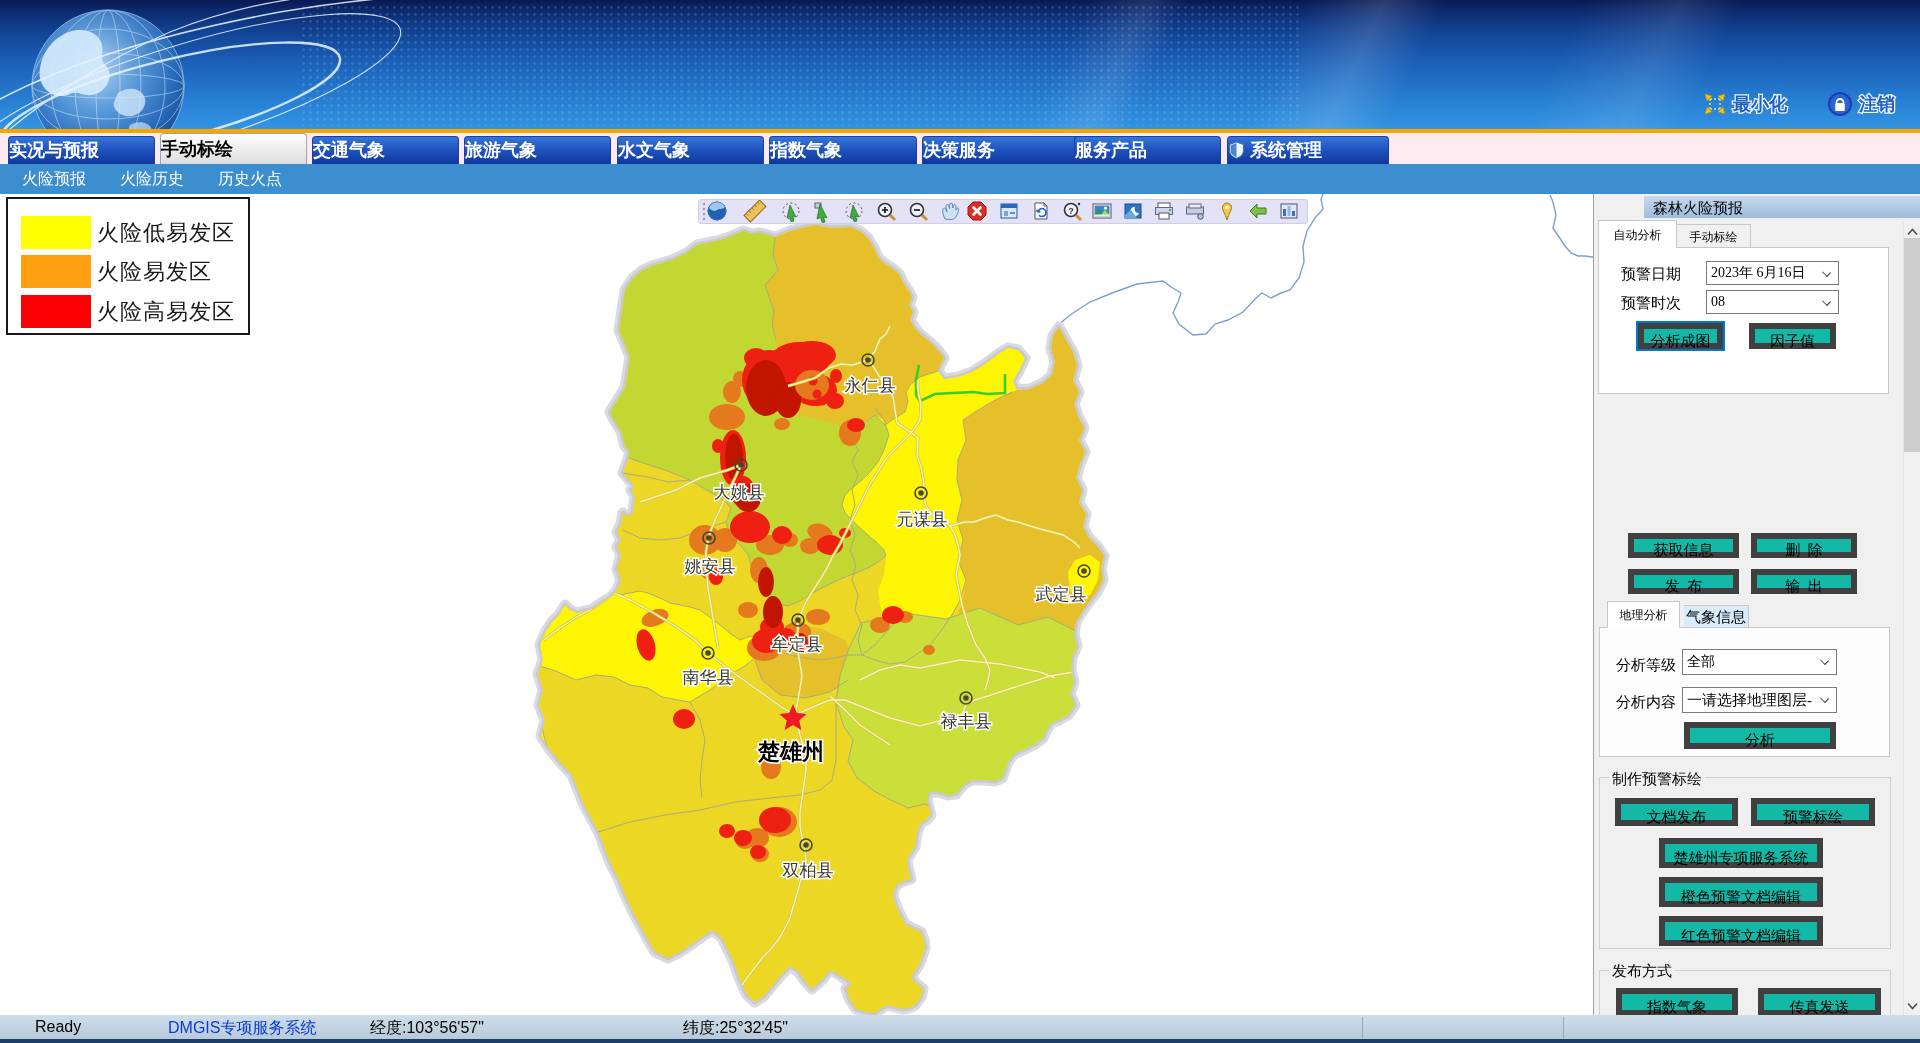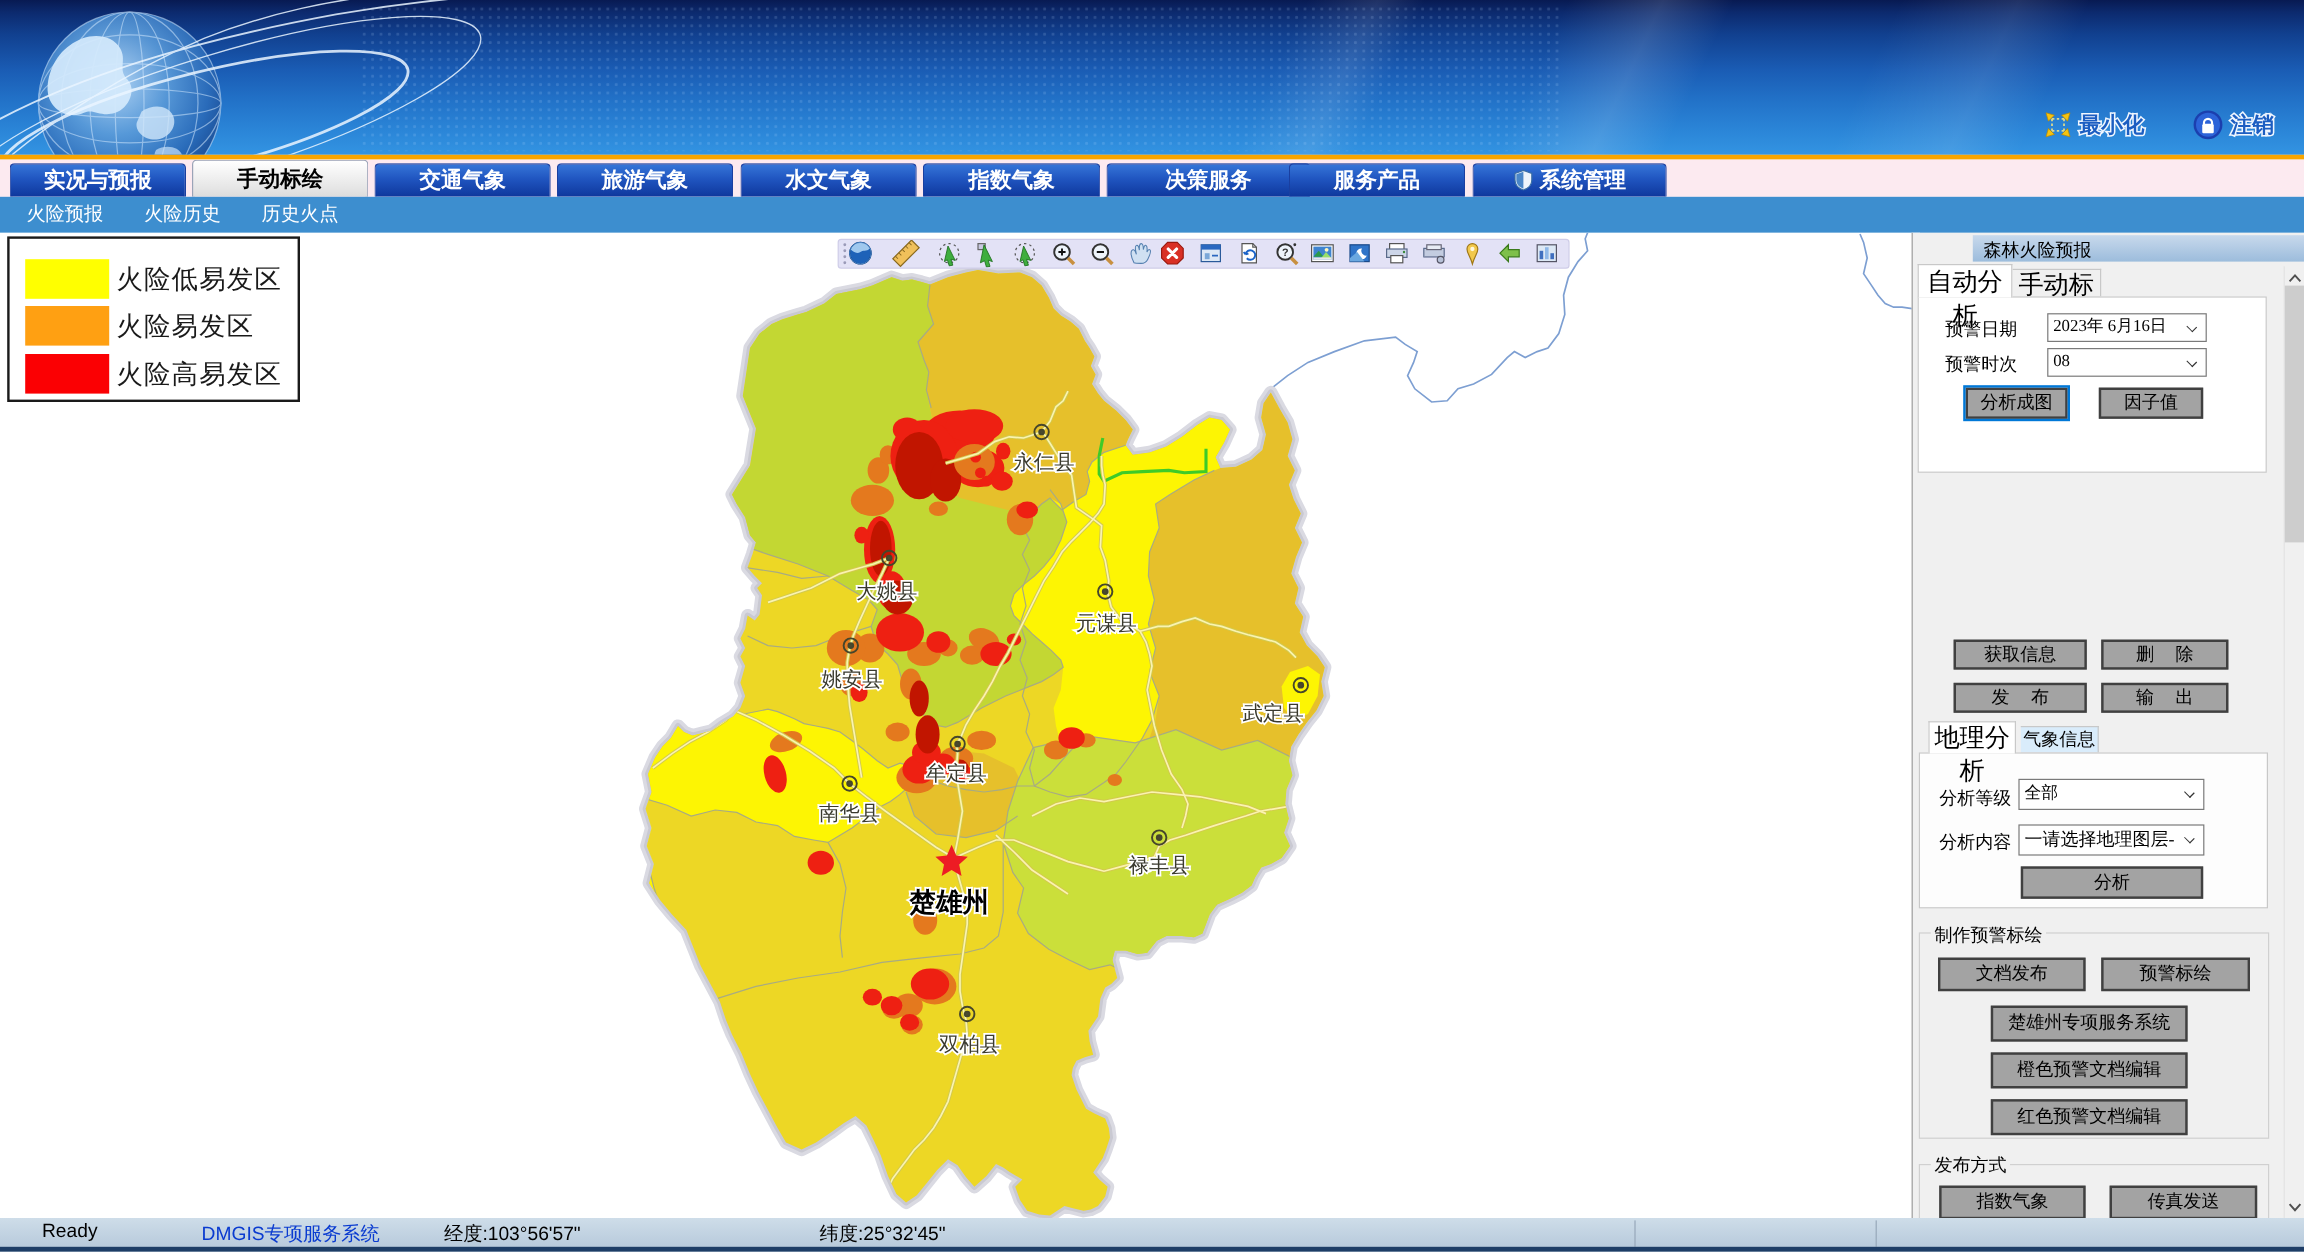--- a/index.html
+++ b/index.html
@@ -10,38 +10,38 @@
 #dots{position:absolute;left:300px;top:4px;width:1000px;height:122px;opacity:.33;
  background-image:radial-gradient(rgba(190,220,255,.5) 1px,transparent 1.6px);background-size:7px 7px}
 #title{position:absolute;left:238px;top:46px;width:900px;height:70px}
 #title .t{position:absolute;left:0;top:0;font-weight:900;font-size:50px;letter-spacing:1px;white-space:nowrap;font-family:"Liberation Sans",sans-serif}
 #title .t1{-webkit-text-stroke:15px #0a3c8e;paint-order:stroke fill;color:#0a3c8e;filter:drop-shadow(3px 4px 2px rgba(3,18,55,.6))}
 #title .t2{-webkit-text-stroke:8px #f0f9ff;paint-order:stroke fill;color:#f0f9ff}
 #title .t3{background:linear-gradient(180deg,#d8eeff 0%,#a6cdf2 22%,#5e9cdd 40%,#2e6fc4 55%,#1d57ae 75%,#2a68bc 88%,#66a2dd 100%);-webkit-background-clip:text;background-clip:text;color:transparent}
 .hbtn{position:absolute;top:92px;font-size:18px;font-weight:bold;color:#1c5ec2;-webkit-text-stroke:2.5px #f0f7ff;paint-order:stroke fill}
 #orangebar{position:absolute;left:0;top:129px;width:1920px;height:4px;background:#f8a500}
 #tabrow{position:absolute;left:0;top:133px;width:1920px;height:31px;background:#fceaf0}
-.tab{position:absolute;top:3px;height:28px;border:1px solid #1a3fa0;border-bottom:none;border-radius:4px 4px 0 0;background:linear-gradient(180deg,#3575d8 0%,#2055c0 45%,#0e379c 100%);color:#fff;font-size:18px;font-weight:bold;text-align:center;line-height:27px;font-family:"Liberation Sans",sans-serif}
+.tab{position:absolute;top:3px;height:28px;border:1px solid #1a3fa0;border-bottom:none;border-radius:4px 4px 0 0;background:linear-gradient(180deg,#3575d8 0%,#2055c0 45%,#0e379c 100%);color:#fff;font-size:18px;font-weight:bold;text-align:left;line-height:27px;font-family:"Liberation Sans",sans-serif}
 .tab.active{top:0;height:31px;background:linear-gradient(180deg,#ffffff,#e4e4e4 80%,#dcdcdc);color:#000;border-color:#9aa4b8;line-height:31px}
 #submenu{position:absolute;left:0;top:164px;width:1920px;height:30px;background:#3d8ecf}
 #submenu span{position:absolute;top:0;height:30px;line-height:30px;color:#fff;font-size:16px}
 #mapsvg{position:absolute;left:0;top:194px;width:1600px;height:822px;background:#fff}
 #legend{position:absolute;left:6px;top:197px;width:244px;height:138px;background:#fff;border:2px solid #1a1a1a}
 .sw{position:absolute;left:13px;width:70px;height:33px}
 .lgt{position:absolute;left:89px;width:150px;height:34px;font-family:"Liberation Serif",serif;font-size:22px;color:#1a1a1a;line-height:34px;letter-spacing:1px}
 #toolbar{position:absolute;left:698px;top:199px;width:610px;height:25px;background:#e3e2f6;border-radius:3px;border:1px solid #cfcde8}
 #rpanel{position:absolute;left:1593px;top:194px;width:327px;height:822px;background:#f0f0f0;border-left:1px solid #a0a0a0}
 #ptitle{position:absolute;left:4px;top:2px;width:321px;height:22px;background:linear-gradient(180deg,#c8d9ec,#9cbcdc);margin-left:46px;}
 #ptitle .tt{position:absolute;left:9px;top:3px;font-size:15px;color:#000;font-family:"Liberation Serif",serif}
-.ptab{position:absolute;font-size:21px;color:#000;text-align:center;font-family:"Liberation Serif",serif}
+.ptab{position:absolute;font-size:12px;color:#000;text-align:center;font-family:"Liberation Serif",serif}
 .gbox{position:absolute;border:1px solid #dcdcdc;background:#f0f0f0}
 .plabel{position:absolute;font-size:15px;color:#000;font-family:"Liberation Serif",serif;white-space:nowrap}
 .combo{position:absolute;background:#fff;border:1px solid #7a7a7a;font-size:14px;font-family:"Liberation Serif",serif;color:#000;padding-left:4px}
 .combo .chev{position:absolute;right:8px;top:7px;width:7px;height:7px;border-right:1.5px solid #333;border-bottom:1.5px solid #333;transform:rotate(45deg) scaleY(.8)}
-.pbtn{position:absolute;background:#a3a3a3;border:2px solid #404040;font-size:15px;color:#000;text-align:center;font-family:Liberation Mono, monospace}
+.pbtn{position:absolute;background:#14b8a6;border:6px solid #404040;font-size:15px;color:#000;text-align:center;font-family:Liberation Serif, serif}
 #statusbar{position:absolute;left:0;top:1015px;width:1920px;height:28px;background:linear-gradient(180deg,#cedde9,#b4c7d9)}
 #statusbar .dark{position:absolute;left:0;top:24px;width:1920px;height:4px;background:#1d3d66}
 #statusbar span{position:absolute;top:3px;font-size:16px;color:#000}
 .vsep{position:absolute;top:2px;width:1px;height:22px;background:#97a8ba}
 </style></head>
 <body>
 <div id="header">
  <div id="dots"></div>
  <div id="hdrstreaks"></div>
  <svg id="globe" style="position:absolute;left:0;top:0" width="760" height="129" viewBox="0 0 760 129">

